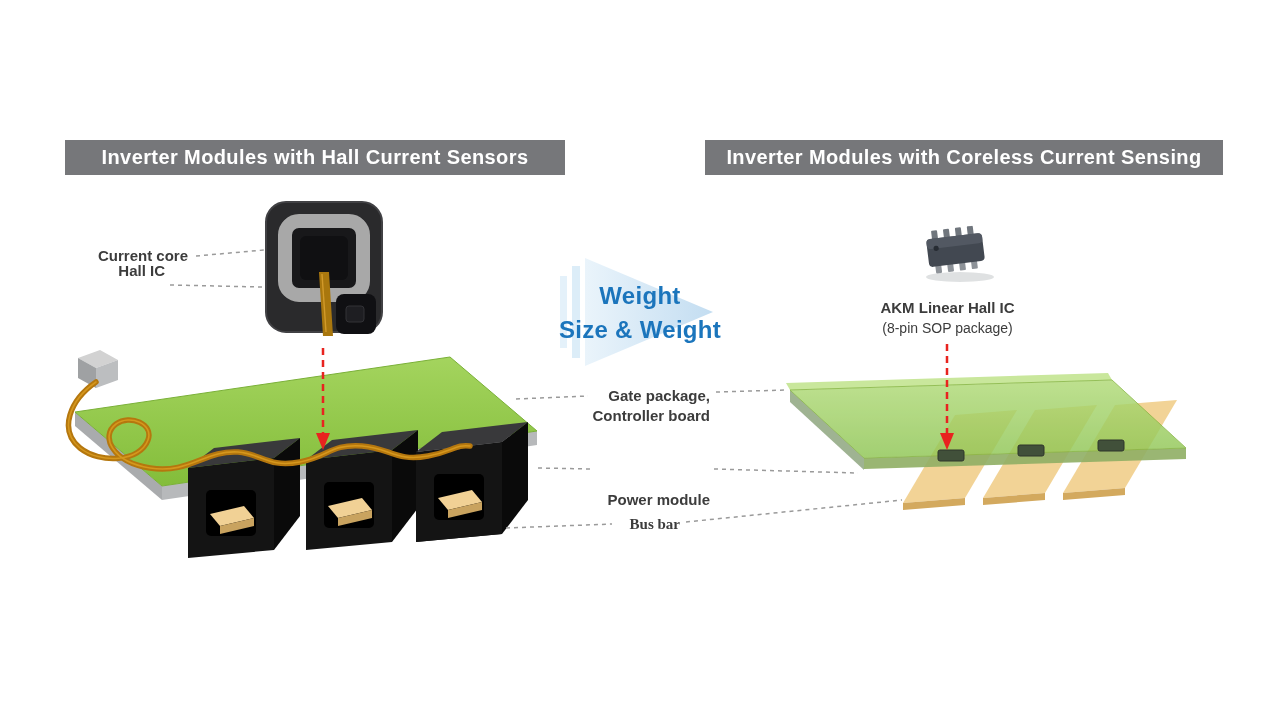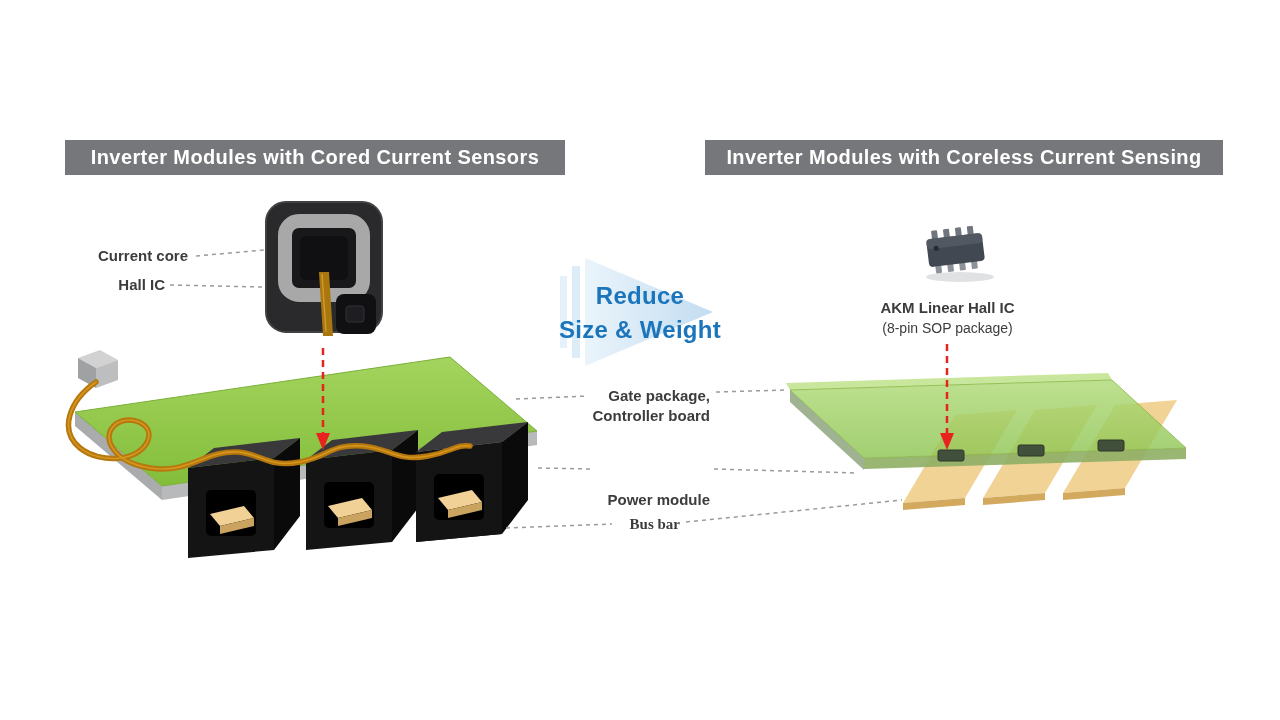--- a/index.html
+++ b/index.html
@@ -184,27 +184,27 @@
         <circle cx="937" cy="246" r="2.6" fill="#272c33"></circle>
       </g>
     </g>
 
     <g>
       <line x1="947" y1="344" x2="947" y2="434" stroke="#e8231f" stroke-width="2.5" stroke-dasharray="7 5"></line>
       <polygon points="947,450 940,433 954,433" fill="#e8231f"></polygon>
     </g>
   </svg>
 
-  <div class="header-bar" style="left:65px;width:500px;">Inverter Modules with Cored Current Sensors</div>
+  <div class="header-bar" style="left:65px;width:500px;">Inverter Modules with Hall Current Sensors</div>
   <div class="header-bar" style="left:705px;width:518px;">Inverter Modules with Coreless Current Sensing</div>
 
   <div class="lbl lbl-right" style="left:60px;top:246px;width:128px;">Current core</div>
-  <div class="lbl lbl-right" style="left:60px;top:275px;width:105px;">Hall IC</div>
-
-  <div class="blue-txt" style="top:282px;">Reduce</div>
+  <div class="lbl lbl-right" style="left:60px;top:261px;width:105px;">Hall IC</div>
+
+  <div class="blue-txt" style="top:282px;">Weight</div>
   <div class="blue-txt" style="top:316px;">Size &amp; Weight</div>
 
   <div class="lbl lbl-right" style="left:555px;top:386px;width:155px;">
     <div>Gate package,</div>
     <div>Controller board</div>
   </div>
   <div class="lbl lbl-right" style="left:555px;top:462px;width:155px;margin-top:28px;">Power module</div>
   <div class="lbl lbl-right" style="left:555px;top:514px;width:125px;font-family:Liberation Serif, serif;">Bus bar</div>
 
   <div class="lbl lbl-center" style="left:845px;top:298px;width:205px;">

